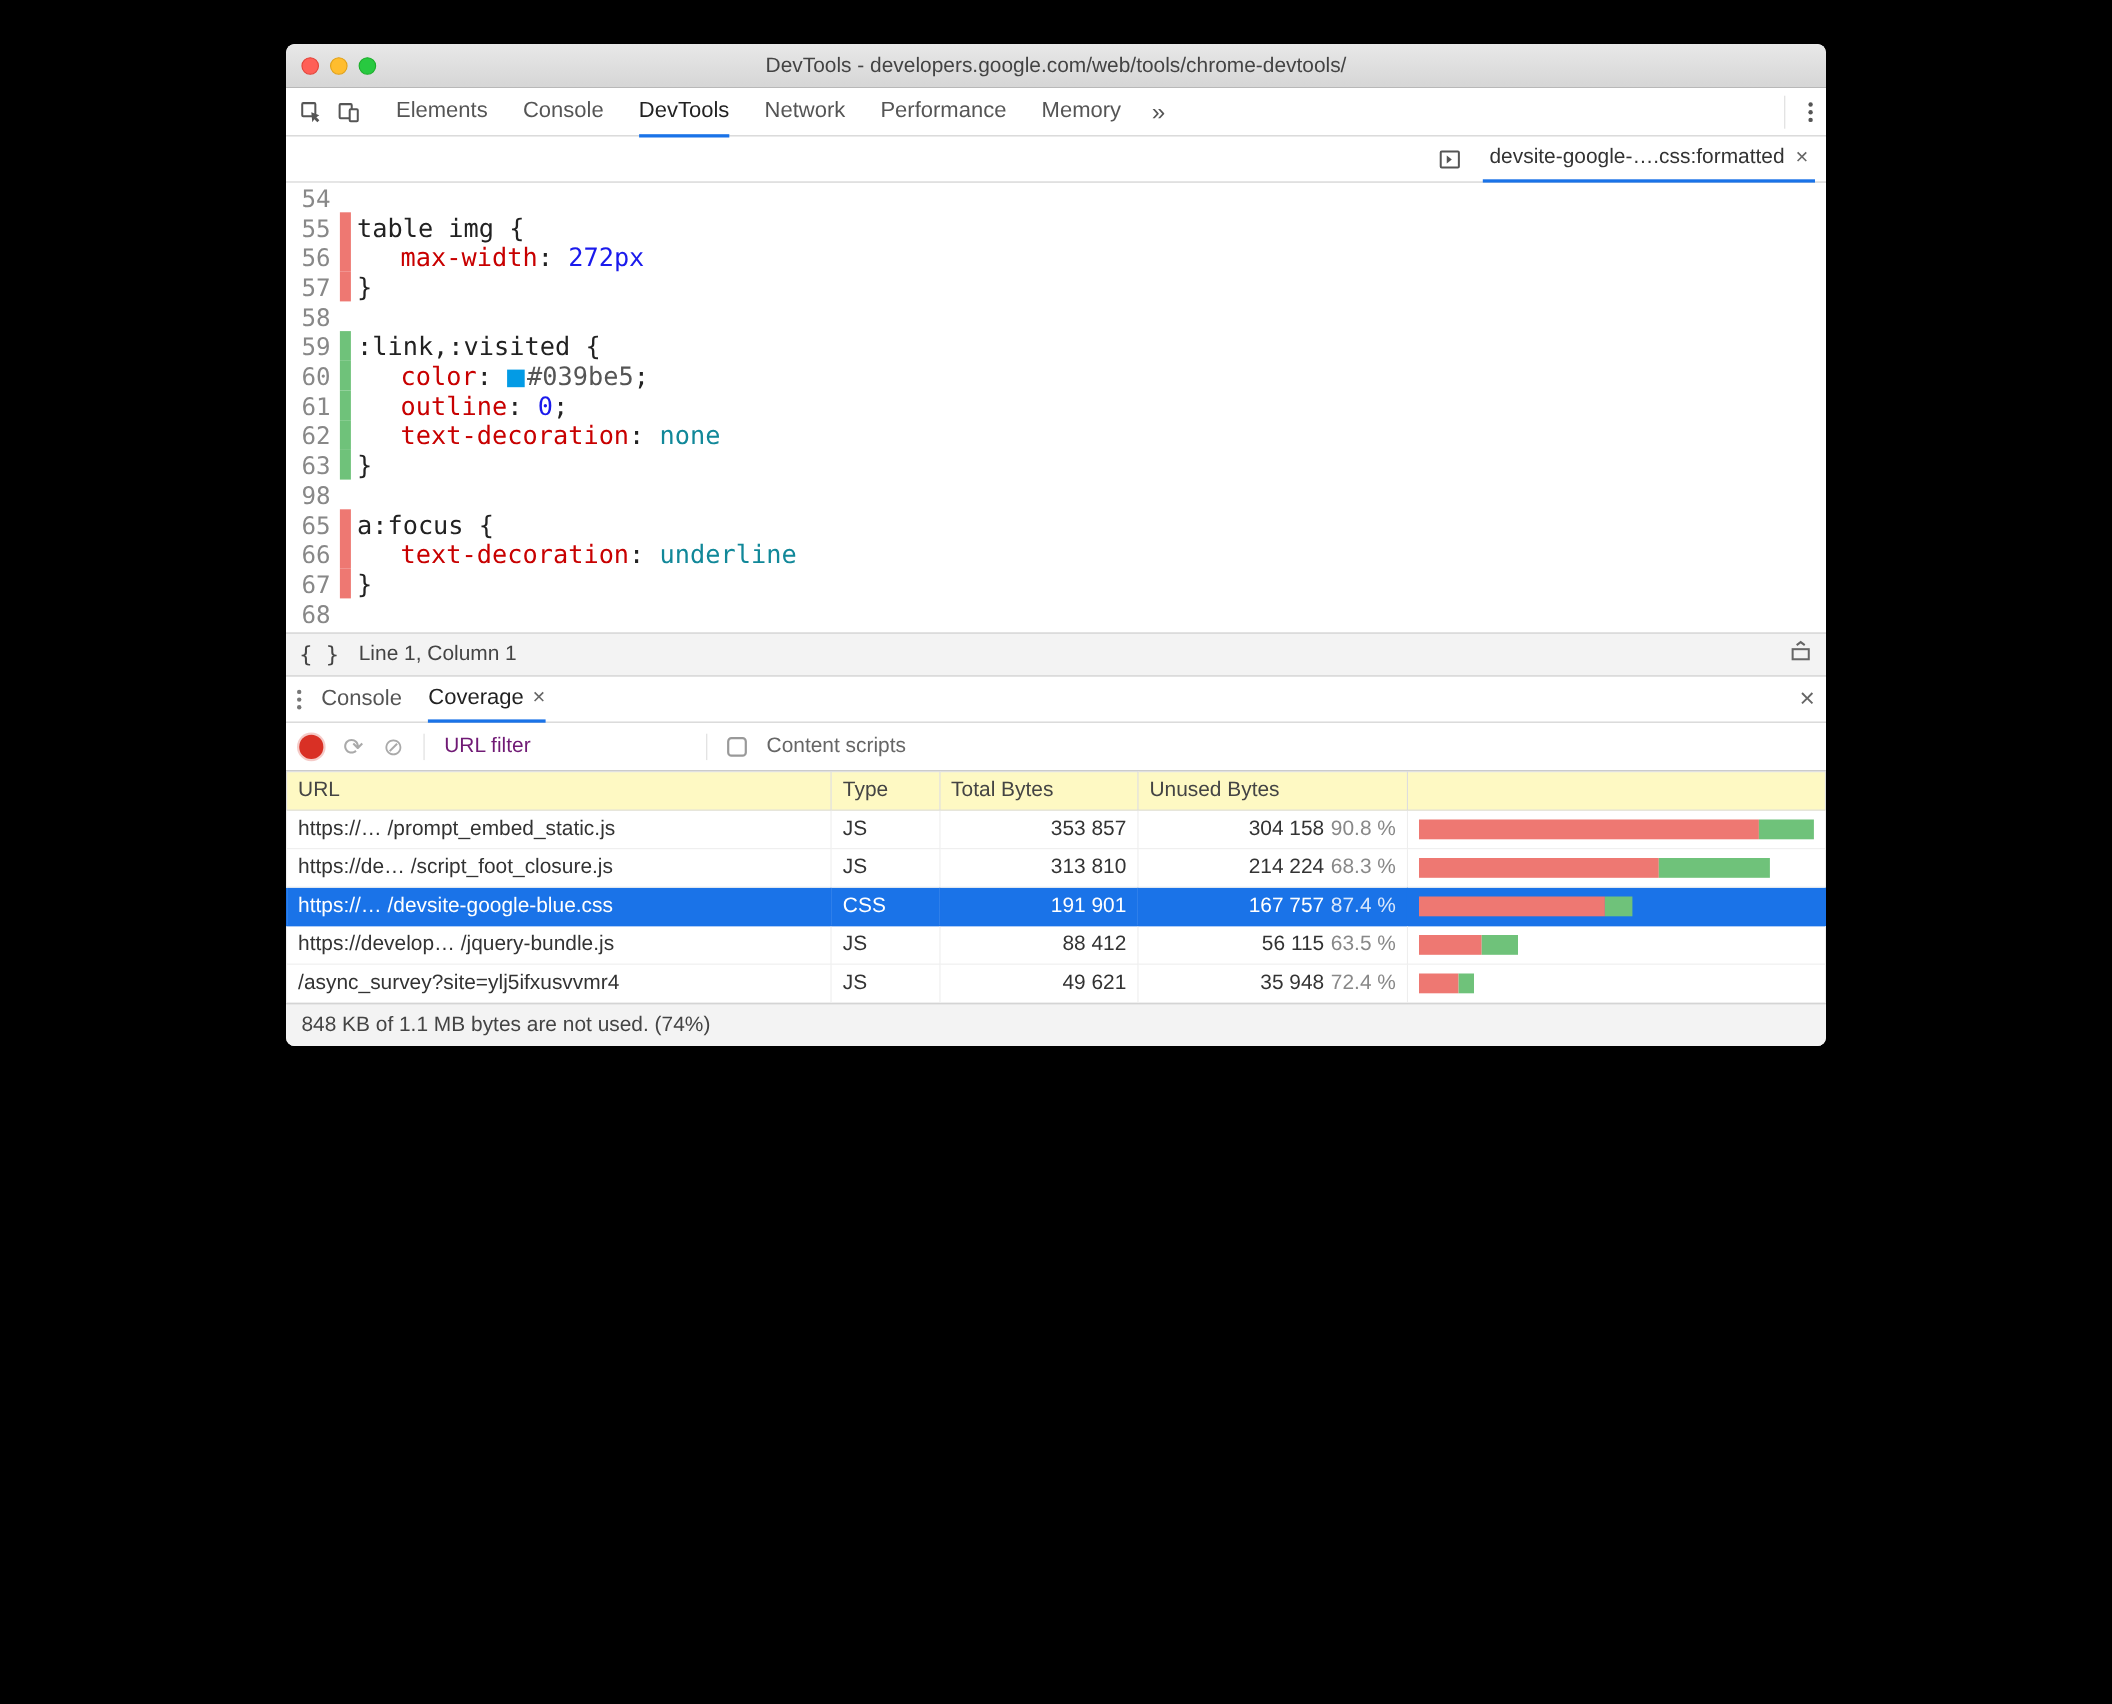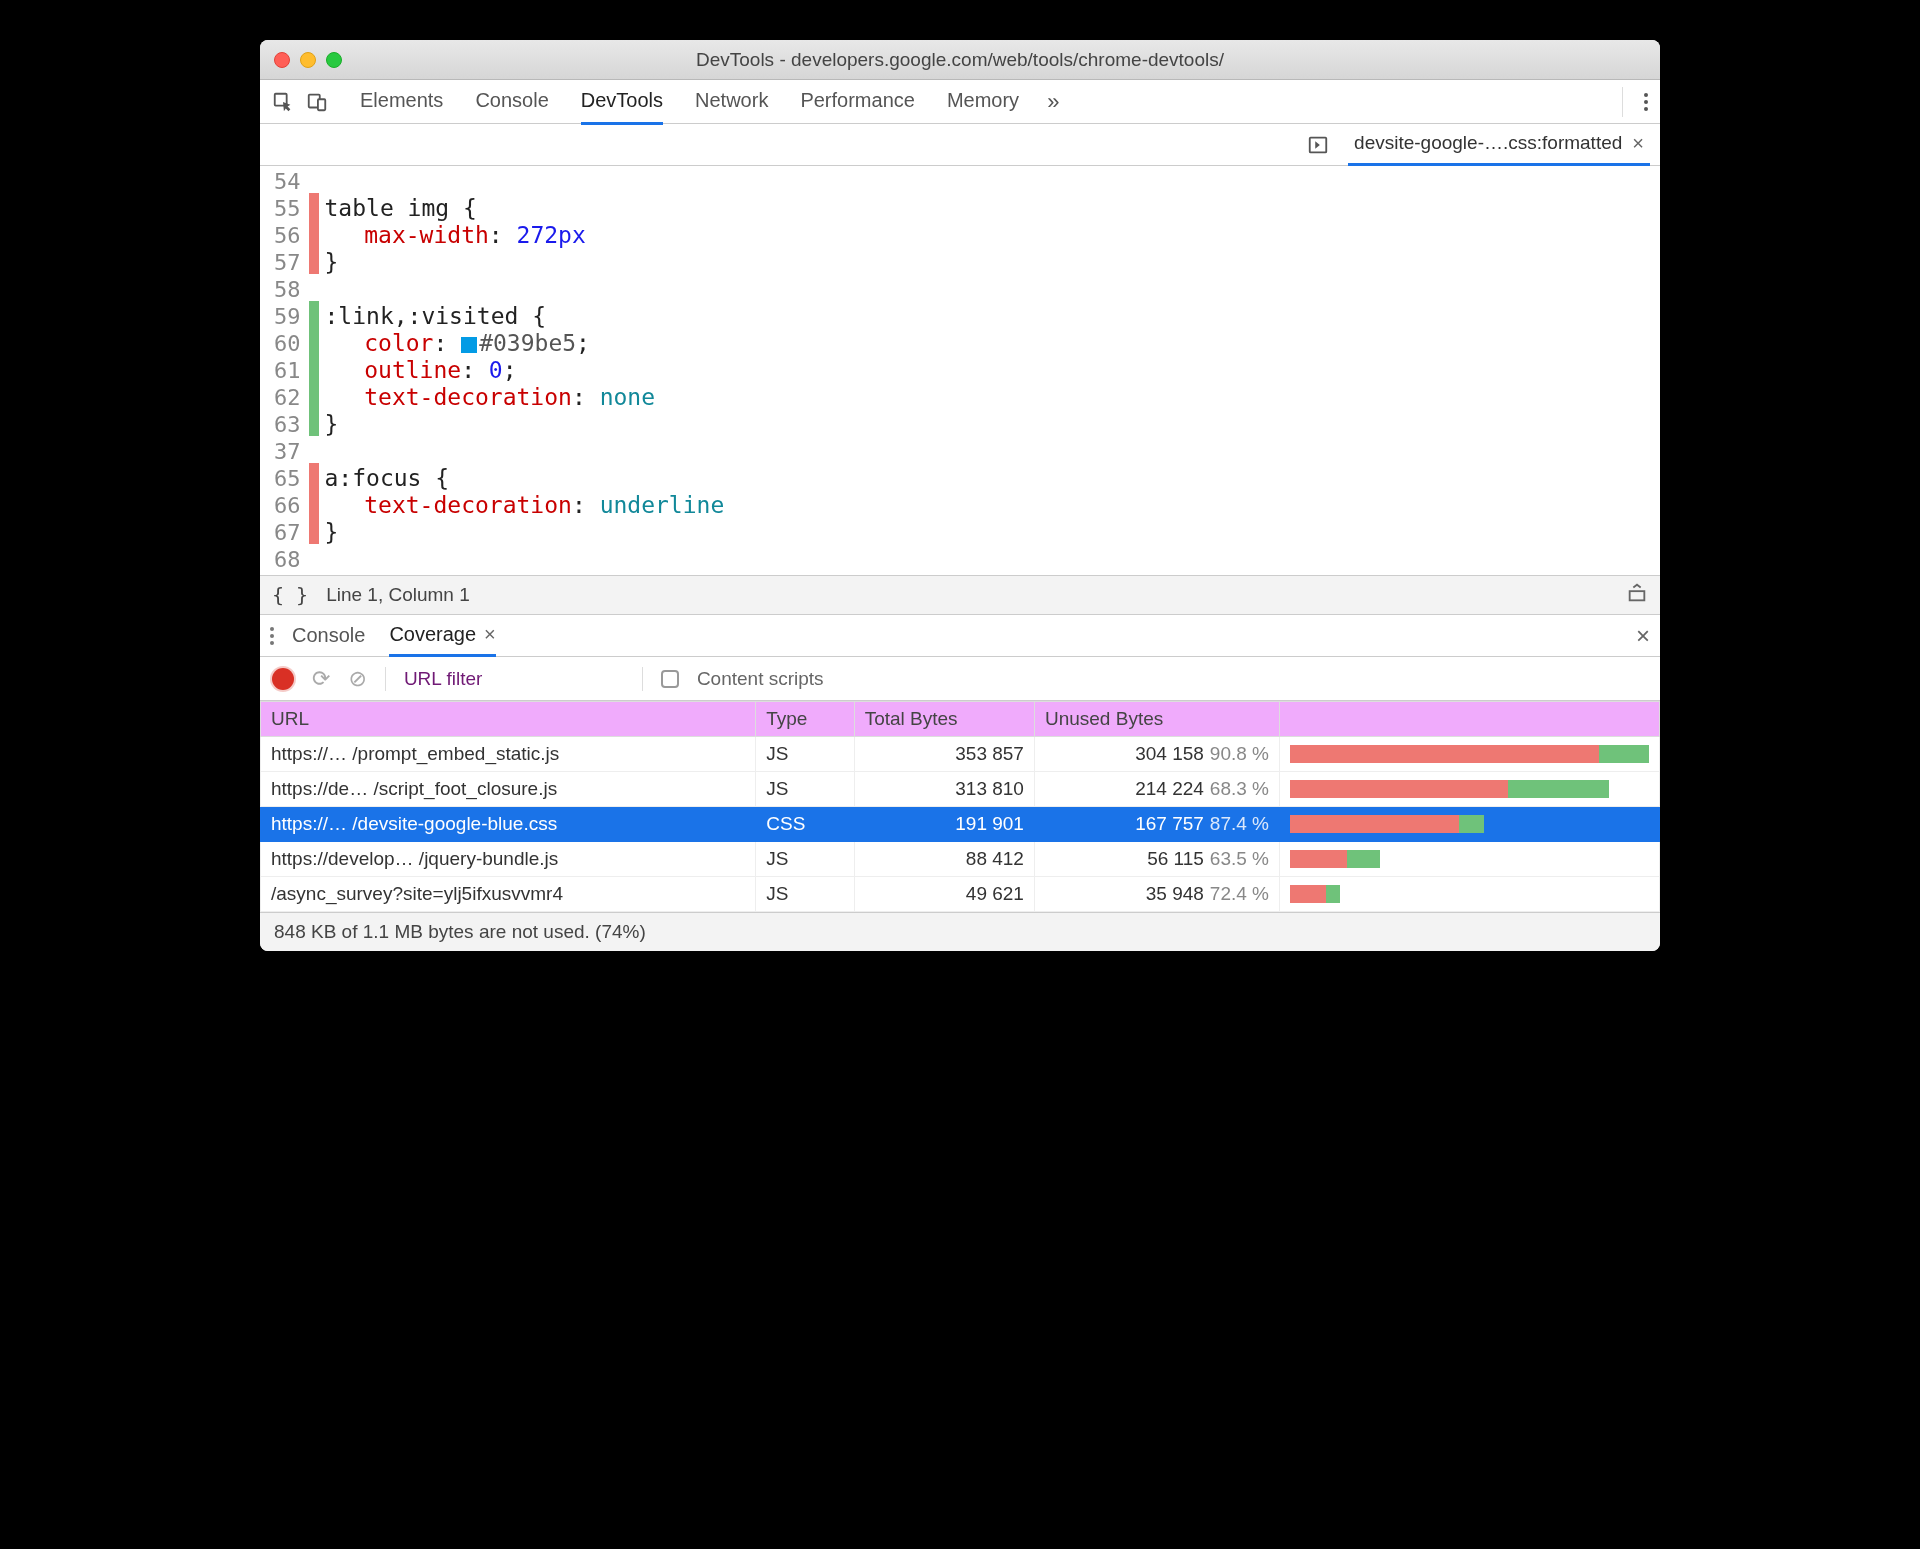--- a/index.html
+++ b/index.html
@@ -126,21 +126,21 @@
     width:22px; height:22px; border-radius:50%; background:#d93025;
     box-shadow: 0 0 0 2px rgba(217,48,37,0.25);
   }
   .tb-icon { color:#aaa; font-size:22px; }
   .tb-sep { width:1px; height:24px; background:#ddd; }
   .url-filter { flex:0 0 220px; color:#701a75; }
   .chk { width:18px; height:18px; border:2px solid #999; border-radius:4px; }
   
   .cov-table { width:100%; font-size:19px; color:#333; border-collapse:collapse; }
   .cov-table th {
-    text-align:left; font-weight:400; color:#444; background:#f0abfc;
+    text-align:left; font-weight:400; color:#444; background:#fef9c3;
     border:1px solid #ddd; padding:6px 10px;
   }
   .cov-table td { border:1px solid #eee; padding:6px 10px; white-space:nowrap; }
   .cov-table tr.selected td { background:#1a73e8; color:#fff; border-color:#1a73e8; }
   .num { text-align:right; font-variant-numeric: tabular-nums; }
   .unused { text-align:right; }
   .pct { color:#888; margin-left:6px; }
   tr.selected .pct { color:#dbe8fb; }
   .bar-cell { width:380px; }
   .bar { height:18px; display:flex; width:100%; background:transparent; }
@@ -215,21 +215,21 @@
         <div>54</div>
         <div>55</div>
         <div>56</div>
         <div>57</div>
         <div>58</div>
         <div>59</div>
         <div>60</div>
         <div>61</div>
         <div>62</div>
         <div>63</div>
-        <div>37</div>
+        <div>98</div>
         <div>65</div>
         <div>66</div>
         <div>67</div>
         <div>68</div>
       </div>
     <div class="covbar" id="covbar">
         <div></div>
         <div class="cov-red"></div>
         <div class="cov-red"></div>
         <div class="cov-red"></div>

